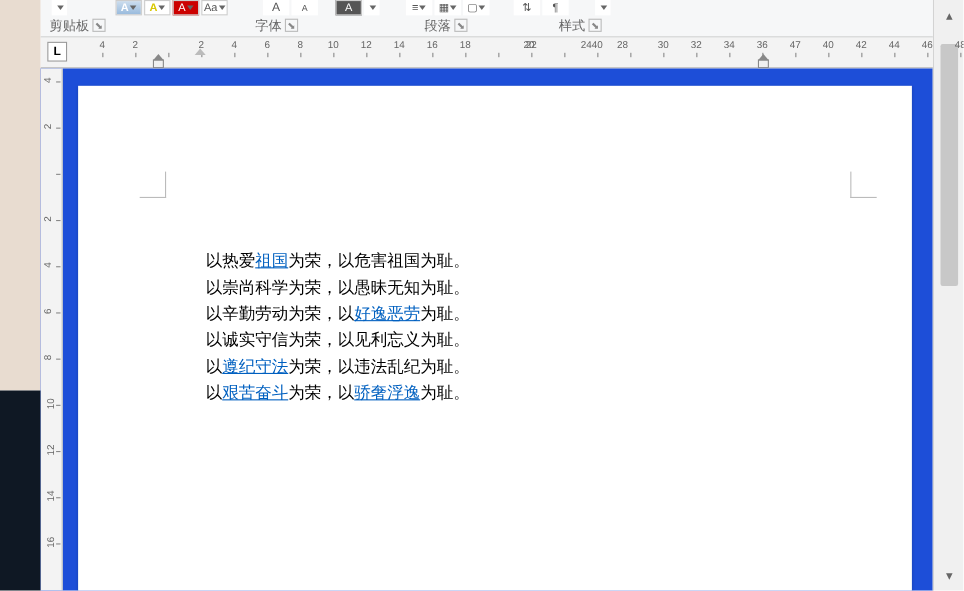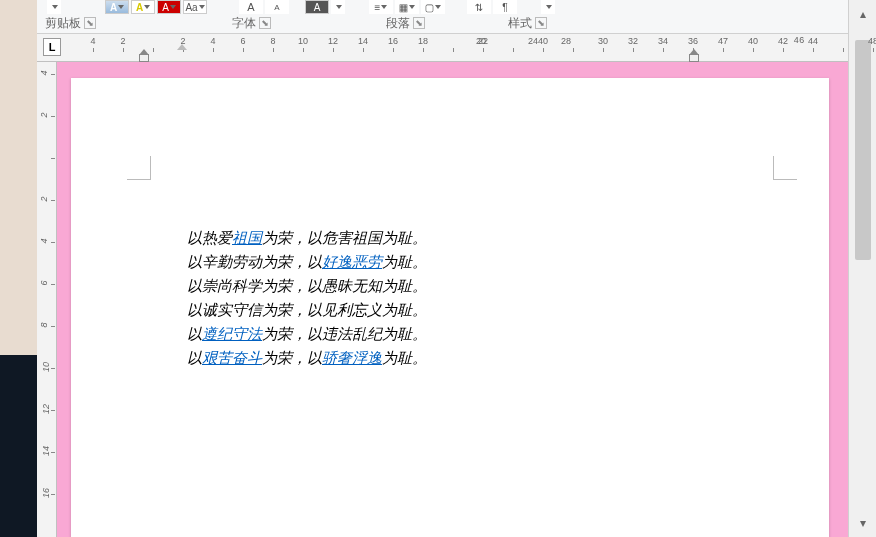--- a/index.html
+++ b/index.html
@@ -19,21 +19,21 @@
 .gl { display:flex; align-items:center; gap:3px; padding:0 4px; }
 .gl .dl { font-size:9px; color:#888; border:1px solid #bbb; width:12px; height:12px; display:inline-flex; align-items:center; justify-content:center; }
 .ruler-h { position:absolute; left:37px; top:34px; right:28px; height:28px; background:#f3f3f3; border-bottom:1px solid #c0c0c0; z-index:4; }
 .ruler-h .tab-btn { position:absolute; left:6px; top:4px; width:18px; height:18px; border:1px solid #999; background:#fff; font-size:11px; display:flex; align-items:center; justify-content:center; font-weight:bold; }
 .ruler-h .ticks { position:absolute; left:42px; right:0; top:0; height:18px; }
 .ruler-h .tick { position:absolute; top:14px; width:1px; height:4px; background:#888; }
 .ruler-h .num { position:absolute; top:2px; font-size:9px; color:#666; transform:translateX(-50%); }
 .indent-top { position:absolute; top:10px; width:0; height:0; border-left:5px solid transparent; border-right:5px solid transparent; border-bottom:6px solid #bbb; }
 .indent-bot { position:absolute; width:10px; height:8px; background:#f0f0f0; border:1px solid #888; }
 .indent-bot::before { content:""; position:absolute; top:-6px; left:-1px; width:0; height:0; border-left:5px solid transparent; border-right:5px solid transparent; border-bottom:6px solid #888; }
-.editor { position:absolute; left:37px; top:62px; right:28px; bottom:0; background:#f9a8d4; overflow:hidden;font-style:italic; }
+.editor { position:absolute; left:37px; top:62px; right:28px; bottom:0; background:#1d4ed8; overflow:hidden; }
 .ruler-v { position:absolute; left:0; top:0; width:20px; bottom:0; background:#f3f3f3; border-right:1px solid #c0c0c0; }
 .ruler-v .vnum { position:absolute; left:4px; font-size:9px; color:#666; transform:rotate(-90deg); transform-origin:center; }
 .ruler-v .vtick { position:absolute; left:14px; width:4px; height:1px; background:#888; }
 .page { position:absolute; left:34px; top:16px; width:758px; min-height:900px; background:#fff; box-shadow:0 1px 3px rgba(0,0,0,0.2); }
 .corner { position:absolute; width:24px; height:24px; }
 .corner.tl { left:56px; top:78px; border-right:1px solid #bbb; border-bottom:1px solid #bbb; }
 .corner.tr { right:32px; top:78px; border-left:1px solid #bbb; border-bottom:1px solid #bbb; }
 .doc-body { position:absolute; left:116px; top:148px; right:60px; font-size:15px; line-height:24px; color:#000; font-family:"SimSun","宋体",serif; }
 .doc-body p { margin:0; }
 .hl { color:#0060c0; text-decoration:underline; }
@@ -164,21 +164,21 @@
       <div class="num" style="left: 614px;">36</div>
       <div class="tick" style="left: 614px;"></div>
       <div class="num" style="left: 644px;">47</div>
       <div class="tick" style="left: 644px;"></div>
       <div class="num" style="left: 674px;">40</div>
       <div class="tick" style="left: 674px;"></div>
       <div class="num" style="left: 704px;">42</div>
       <div class="tick" style="left: 704px;"></div>
       <div class="num" style="left: 734px;">44</div>
       <div class="tick" style="left: 734px;"></div>
-      <div class="num" style="left: 720px; font-family: Liberation Mono, monospace;">46</div>
+      <div class="num" style="left: 764px;">46</div>
       <div class="tick" style="left: 764px;"></div>
       <div class="num" style="left: 794px;">48</div>
       <div class="tick" style="left: 794px;"></div>
     </div>
   <div class="indent-top" style="left:140px"></div>
   <div class="indent-bot" style="top:20px;left:102px"></div>
   <div class="indent-bot" style="top:20px;left:652px"></div>
 </div>
 
 <div class="editor">
@@ -203,22 +203,22 @@
       <div class="vnum" style="top: 384px;">14</div>
       <div class="vtick" style="top: 390px;"></div>
       <div class="vnum" style="top: 426px;">16</div>
       <div class="vtick" style="top: 432px;"></div>
     </div>
   <div class="page">
     <div class="corner tl"></div>
     <div class="corner tr"></div>
     <div class="doc-body" id="docbody">
         <p>以热爱<span class="hl">祖国</span>为荣，以危害祖国为耻。</p>
+        <p>以崇尚科学为荣，以愚昧无知为耻。</p>
         <p>以辛勤劳动为荣，以<span class="hl">好逸恶劳</span>为耻。</p>
-        <p>以崇尚科学为荣，以愚昧无知为耻。</p>
         <p>以诚实守信为荣，以见利忘义为耻。</p>
         <p>以<span class="hl">遵纪守法</span>为荣，以违法乱纪为耻。</p>
         <p>以<span class="hl">艰苦奋斗</span>为荣，以<span class="hl">骄奢浮逸</span>为耻。</p>
       </div>
   </div>
 </div>
 
 <div class="scroll-v">
   <div class="sb" style="top:2px">▴</div>
   <div class="thumb"></div>

